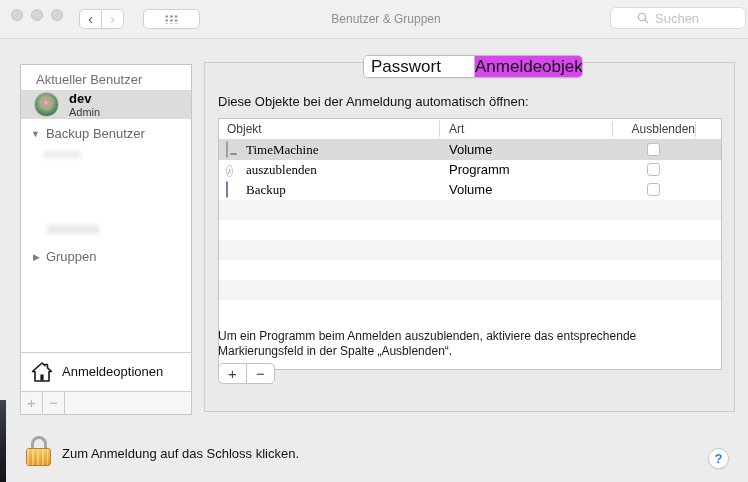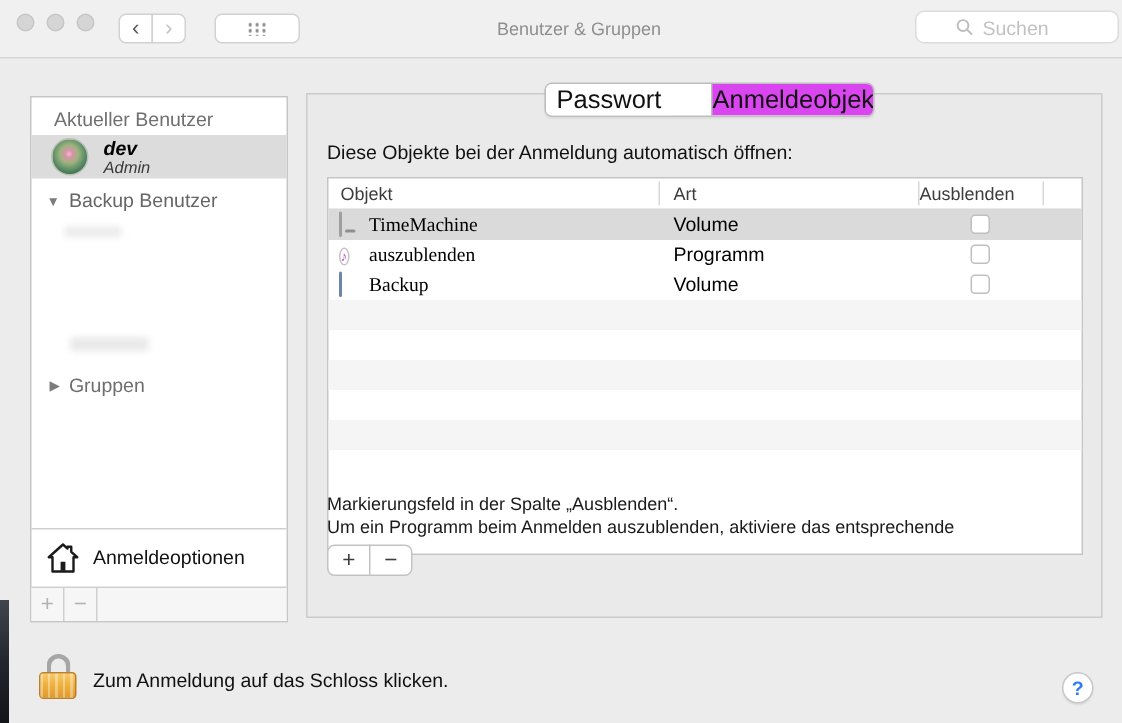--- a/index.html
+++ b/index.html
@@ -28,21 +28,21 @@
           border:1px solid #dcdcdc;border-radius:6px;box-sizing:border-box;
           display:flex;align-items:center;justify-content:center;gap:4px;}
   .search input{border:none;outline:none;background:transparent;width:62px;font-size:13px;
                 font-family:"Liberation Sans",sans-serif;color:#555;}
   .search input::placeholder{color:#c2c2c2;}
 
   
   .sidebar{position:absolute;left:20px;top:64px;width:172px;height:351px;background:#fff;
            border:1px solid #c6c6c6;box-sizing:border-box;}
   .sb-header{position:absolute;left:15px;top:7px;font-size:13px;color:#6f6f6f;}
-  .sb-user{position:absolute;left:0;top:25px;width:100%;height:29px;background:#dcdcdc;font-style:italic;}
+  .sb-user{position:absolute;left:0;top:25px;width:100%;height:29px;background:#dcdcdc;}
   .avatar{position:absolute;left:13px;top:2px;width:25px;height:25px;border-radius:50%;
           border:1px solid #b9c0b4;box-sizing:border-box;
           background:radial-gradient(circle at 48% 42%,#eebccb 0%,#d893a8 14%,#9db37e 34%,#5f9068 58%,#38634e 82%,#28473b 100%);}
   .sb-user-name{position:absolute;left:48px;top:1px;font-size:13px;font-weight:bold;color:#000;}
   .sb-user-role{position:absolute;left:48px;top:16px;font-size:11px;color:#3a3a3a;}
   .sb-other{position:absolute;left:10px;top:61px;font-size:13px;color:#666;display:flex;align-items:center;gap:6px;}
   .tri{font-size:9px;color:#7c7c7c;}
   .smudge-a{position:absolute;left:22px;top:86px;width:38px;height:7px;background:#ebebeb;filter:blur(2px);}
   .smudge-b{position:absolute;left:26px;top:160px;width:52px;height:9px;background:#e8e8e8;filter:blur(2.5px);}
   .sb-groups{position:absolute;left:12px;top:184px;font-size:13px;color:#6e6e6e;display:flex;align-items:center;gap:6px;}
@@ -63,21 +63,21 @@
   .tab{font-size:17px;color:#111;text-align:center;line-height:21px;}
   .tab.pw{width:84px;background:#fff;}
   .tab.ao{width:108px;background:#d946ef;border-left:1px solid #bdbdbd;box-sizing:border-box;margin-left:26px;}
   .heading{position:absolute;left:218px;top:94px;font-size:13px;color:#111;}
 
   .table{position:absolute;left:218px;top:118px;width:504px;height:252px;background:#fff;
          border:1px solid #c5c5c5;box-sizing:border-box;}
   .thead{position:relative;height:20px;border-bottom:1px solid #d8d8d8;font-size:12px;color:#3d3d3d;}
   .th-objekt{position:absolute;left:8px;top:3px;}
   .th-art{position:absolute;left:230px;top:3px;}
-  .th-aus{position:absolute;left:394px;top:3px;width:82px;text-align:left;}
+  .th-aus{position:absolute;left:394px;top:3px;width:82px;text-align:right;}
   .vsep{position:absolute;top:2px;bottom:2px;width:1px;background:#d8d8d8;}
   .row{position:relative;height:20px;font-size:13px;color:#000;}
   .row.sel{background:#dadada;}
   .row.alt{background:#f5f5f5;}
   .cell-icon{position:absolute;left:7px;top:2px;}
   .cell-name{position:absolute;left:27px;top:2px;font-family:Liberation Serif, serif;}
   .cell-type{position:absolute;left:230px;top:2px;}
   .cb{position:absolute;left:428px;top:3px;width:13px;height:13px;background:#fff;
       border:1px solid #bfbfbf;border-radius:3px;box-sizing:border-box;}
 
@@ -214,22 +214,22 @@
     </div>
     <div class="row alt"></div>
     <div class="row"></div>
     <div class="row alt"></div>
     <div class="row"></div>
     <div class="row alt"></div>
     <div class="row"></div>
   </div>
 
   <div class="note">
+    <div>Um ein Programm beim Anmelden auszublenden, aktiviere das entsprechende</div>
     <div>Markierungsfeld in der Spalte „Ausblenden“.</div>
-    <div>Um ein Programm beim Anmelden auszublenden, aktiviere das entsprechende</div>
   </div>
 
   <div class="pm">
     <div class="pm-btn add">+</div>
     <div class="pm-btn rem">−</div>
   </div>
 
   <div class="dark-strip"></div>
   <div class="lock">
     <div class="lock-shackle"></div>

